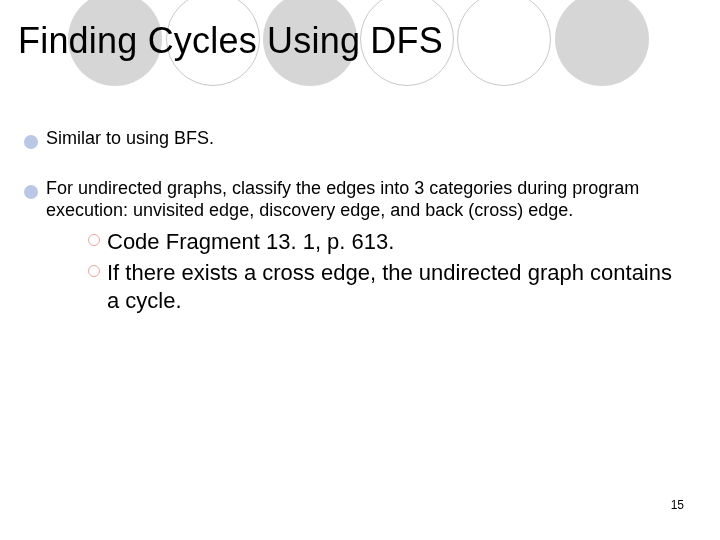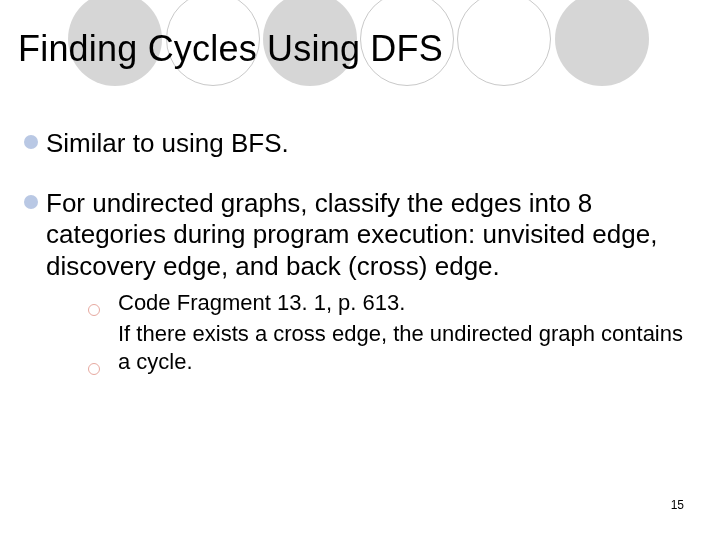--- a/index.html
+++ b/index.html
@@ -1,27 +1,27 @@
 <!DOCTYPE html>
 <html><head>
 <meta charset="utf-8">
 <style>
   * { margin: 0; padding: 0; box-sizing: border-box; }
   html, body { width: 720px; height: 540px; background: #fff; font-family: Arial, Helvetica, sans-serif; color: #000; overflow: hidden; }
   .slide { position: relative; width: 720px; height: 540px; }
   .bg-circles { position: absolute; top: 0; left: 0; width: 720px; height: 120px; z-index: 0; }
   .circle { position: absolute; border-radius: 50%; }
   .circle.thin { border: 1px solid #c9c9c9; }
-  .title { position: absolute; top: 28px; left: 18px; font-size: 36px; font-weight: 400; z-index: 2; letter-spacing: 0.2px; }
+  .title { position: absolute; top: 20px; left: 18px; font-size: 36px; font-weight: 400; z-index: 2; letter-spacing: 0.2px; }
   .body { position: absolute; top: 128px; left: 24px; right: 30px; z-index: 2; }
   .lvl1 { display: flex; align-items: flex-start; margin-bottom: 28px; }
   .lvl1 .disc { flex: 0 0 auto; width: 14px; height: 14px; border-radius: 50%; background: #b9c8e4; margin-top: 7px; margin-right: 8px; }
-  .lvl1 .txt { font-size: 26px; line-height: 1.22; }
+  .lvl1 .txt { font-size: 18px; line-height: 1.22; }
   .sublist { margin-left: 42px; margin-top: 6px; }
-  .lvl2 { display: flex; align-items: flex-end; margin-bottom: 4px; gap: 11px; }
+  .lvl2 { display: flex; align-items: flex-start; margin-bottom: 4px; }
   .lvl2 .ring { flex: 0 0 auto; width: 12px; height: 12px; border-radius: 50%; border: 1.5px solid #e7a9a0; margin-top: 6px; margin-right: 7px; }
   .lvl2 .txt { font-size: 22px; line-height: 1.25; }
   .pagenum { position: absolute; bottom: 28px; right: 36px; font-size: 12px; z-index: 2; }
 </style>
 </head>
 <body>
 
 <div class="slide">
 
   <div class="bg-circles">
@@ -38,21 +38,21 @@
   <div class="body">
 
     <div class="lvl1">
       <div class="disc"></div>
       <div class="txt">Similar to using BFS.</div>
     </div>
 
     <div class="lvl1">
       <div class="disc"></div>
       <div style="flex:1">
-        <div class="txt">For undirected graphs, classify the edges into 8 categories during program execution: unvisited edge, discovery edge, and back (cross) edge.</div>
+        <div class="txt">For undirected graphs, classify the edges into 3 categories during program execution: unvisited edge, discovery edge, and back (cross) edge.</div>
         <div class="sublist">
           <div class="lvl2">
             <div class="ring"></div>
             <div class="txt">Code Fragment 13. 1, p. 613.</div>
           </div>
           <div class="lvl2">
             <div class="ring"></div>
             <div class="txt">If there exists a cross edge, the undirected graph contains a cycle.</div>
           </div>
         </div>

